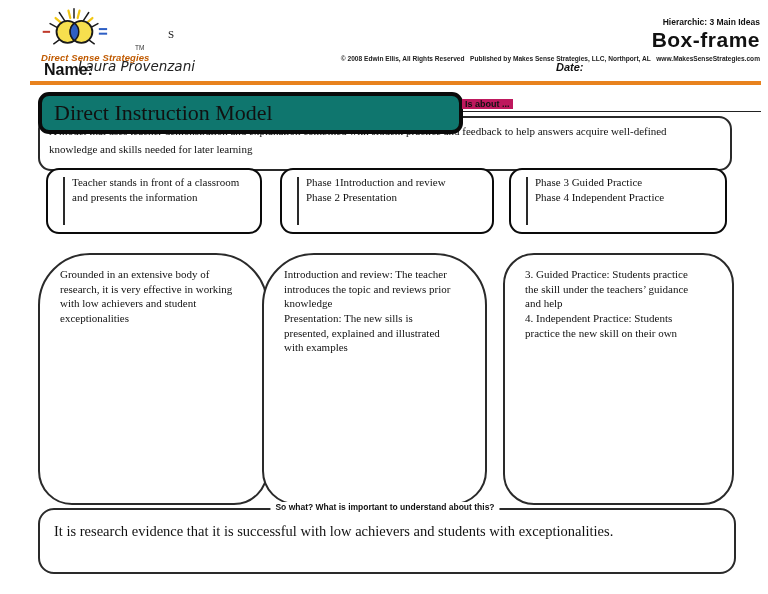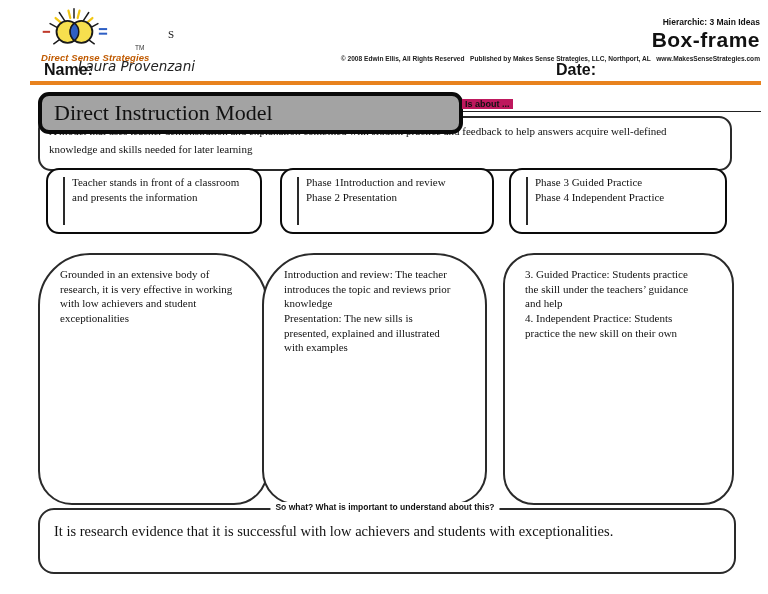--- a/index.html
+++ b/index.html
@@ -12,25 +12,25 @@
   #logo{left:28px;top:2px;width:92px;height:56px;}
   #brand{left:41px;top:52px;font-size:9.5px;font-weight:bold;font-style:italic;color:#c05a00;letter-spacing:.1px;}
   #tm{left:135px;top:44px;font-size:6.5px;color:#333;}
   #stray-s{left:168px;top:28px;font-family:"Liberation Serif",serif;font-size:11px;}
   #name-label{left:44px;top:61px;font-size:16px;font-weight:bold;}
   #name-value{left:78px;top:58px;font-size:13.5px;font-style:italic;font-family:"DejaVu Sans",sans-serif;color:#222;}
   #right-stack{right:8px;top:17px;text-align:right;}
   #hierarchic{font-size:8.5px;font-weight:bold;}
   #template-name{font-size:21px;font-weight:bold;letter-spacing:.5px;margin-top:1px;}
   #copyright{font-size:6.6px;font-weight:bold;margin-top:3px;white-space:pre;color:#222;}
-  #date-label{left:556px;top:61px;font-size:16px;font-weight:bold;}
+  #date-label{left:556px;top:61px;font-size:11px;font-weight:bold;font-style:italic;}
   #orange-rule{left:30px;top:81px;width:731px;height:4px;background:#e8821e;}
   
   #title-box{left:38px;top:92px;width:417px;height:34px;border:4px solid #0a0a0a;border-radius:11px;
-    background:#a3a3a3;display:flex;align-items:center;z-index:2;}
+    background:#0f766e;display:flex;align-items:center;z-index:2;}
   #title-text{font-family:"Liberation Serif",serif;font-size:22px;padding-left:12px;white-space:nowrap;}
   #is-about{left:462px;top:99px;font-size:9px;font-weight:bold;background:#be185d;padding:0 3px;z-index:2;}
   #is-about-line{left:455px;top:111px;width:306px;border-top:1.5px solid #222;}
   #desc-box{left:38px;top:116px;width:690px;height:51px;border:2px solid #2a2a2a;border-radius:13px;background:#fff;}
   #desc-text{font-family:"Liberation Serif",serif;font-size:11px;line-height:1.6;padding:5px 9px;white-space:pre-line;}
   
   .mi-label{top:168px;font-size:10px;font-weight:bold;}
   #mi-label-0{left:153px;transform:translateX(-50%);}
   #mi-label-1{left:386px;transform:translateX(-50%);}
   #mi-label-2{left:616px;transform:translateX(-50%);}

